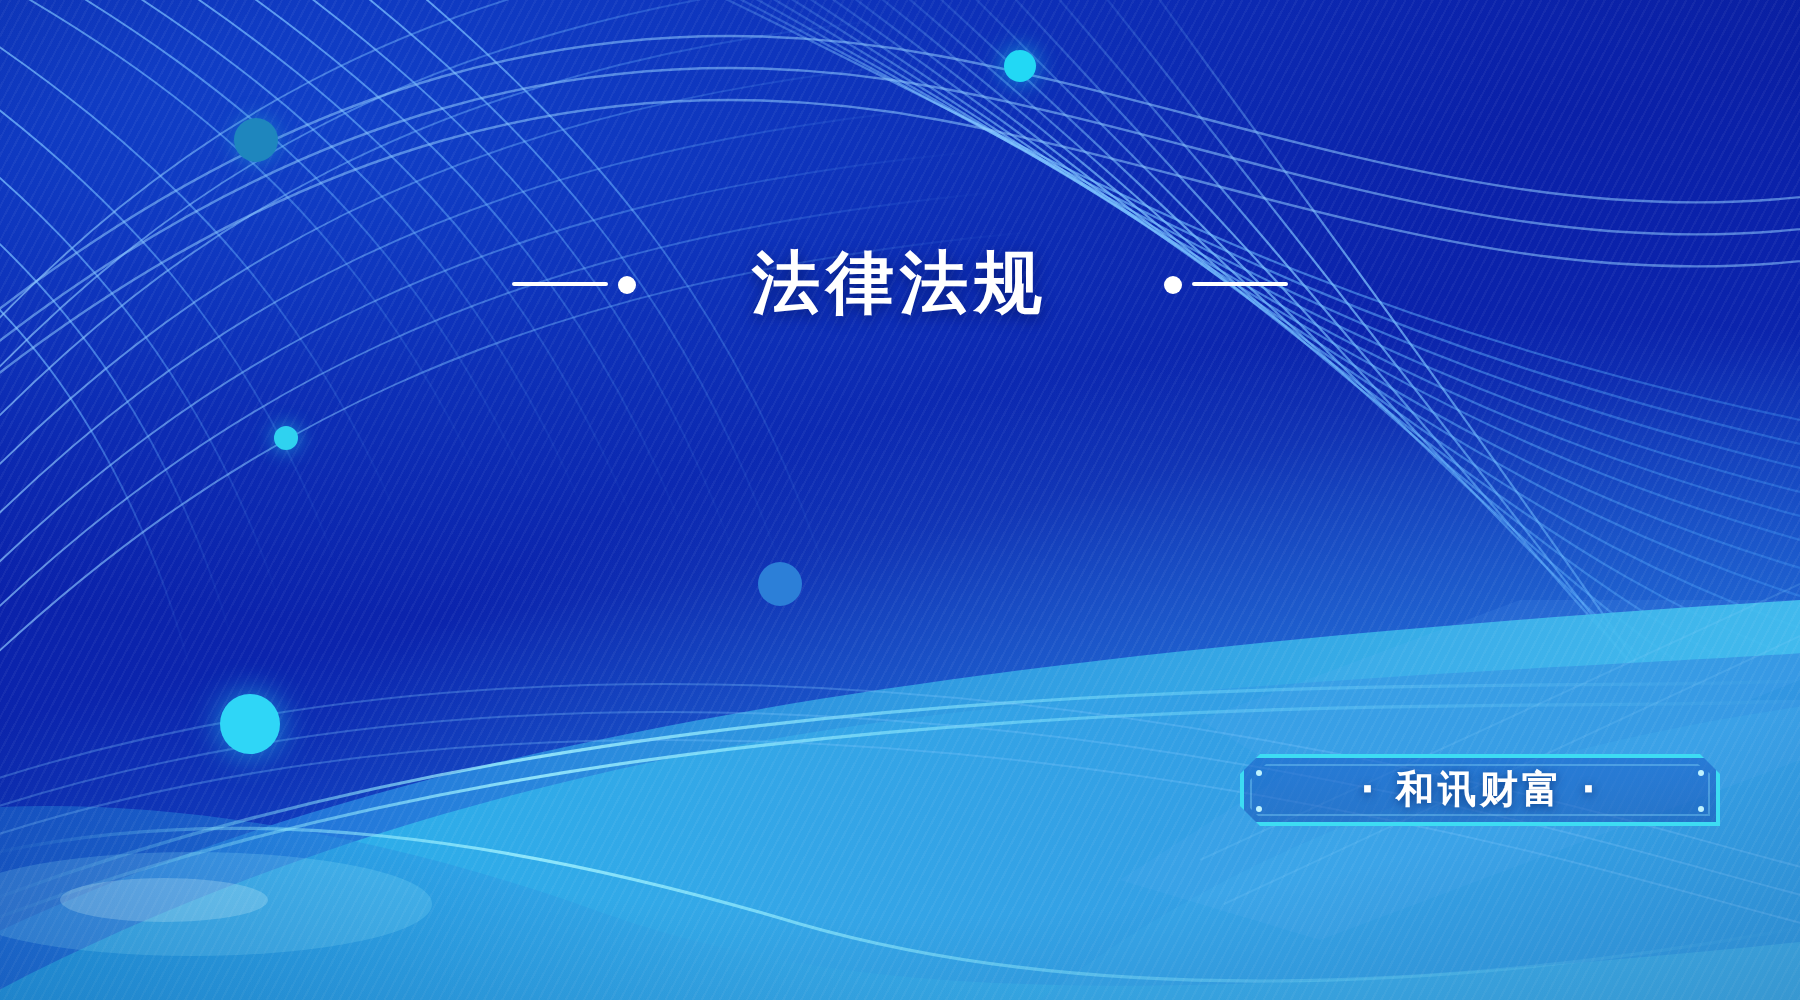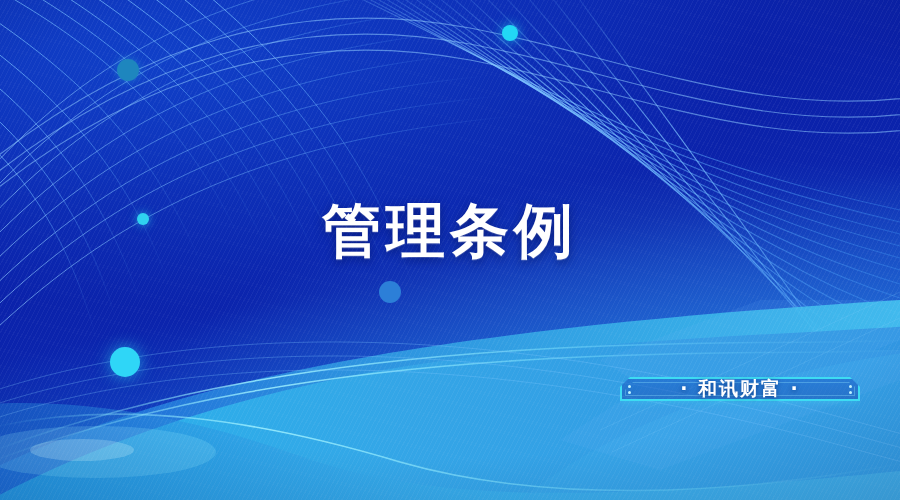--- a/index.html
+++ b/index.html
@@ -55,21 +55,21 @@
     text-align:center;
   }
   .title-line{
     color:#ffffff;font-weight:bold;font-size:59px;line-height:62px;
     letter-spacing:5px;white-space:nowrap;
     text-shadow:0 3px 10px rgba(3,16,85,.55), 0 1px 0 rgba(255,255,255,.25);
   }
 
   
   #brand-badge{
-    position:absolute;left:620px;top:377px;width:240px;height:24px;
+    position:absolute;left:620px;top:377px;width:240px;height:36px;
   }
   #brand-badge .frame{
     position:absolute;inset:0;
     background:linear-gradient(180deg, rgba(24,92,200,.55) 0%, rgba(16,66,170,.45) 100%);
     border:2px solid #3ddcf3;
     clip-path:polygon(10px 0,230px 0,240px 10px,240px 36px,10px 36px,0 26px,0 10px);
     box-shadow:0 0 10px rgba(61,220,243,.45);
   }
   #brand-badge .frame::after{
     content:"";position:absolute;inset:3px;
@@ -239,23 +239,33 @@
   <div id="halftone"></div>
 
   <div class="dot" style="left:117px;top:59px;width:22px;height:22px;background:#1e86be;box-shadow:0 0 10px rgba(40,160,215,.55);"></div>
   <div class="dot" style="left:502px;top:25px;width:16px;height:16px;background:#22d8f5;box-shadow:0 0 12px rgba(34,216,245,.7);"></div>
   <div class="dot" style="left:137px;top:213px;width:12px;height:12px;background:#2fd2f0;box-shadow:0 0 10px rgba(47,210,240,.7);"></div>
   <div class="dot" style="left:379px;top:281px;width:22px;height:22px;background:#2c7fd8;"></div>
   <div class="dot" style="left:110px;top:347px;width:30px;height:30px;background:#2fd6f7;box-shadow:0 0 16px rgba(47,214,247,.6);"></div>
 
   <div id="vignette"></div>
 
+  <div id="eyebrow-row">
+    <span class="rule left">
+      <span class="bar"></span>
+        <span class="knob"></span>
+    </span>
+    <span id="eyebrow-text">法律法规</span>
+    <span class="rule right">
+      <span class="knob"></span>
+        <span class="bar"></span>
+    </span>
+  </div>
 
   <div id="title-block">
-    <div class="title-line">管理条例</div>
   </div>
 
   <div id="brand-badge">
     <div class="frame"></div>
     <span class="pin tl"></span>
     <span class="pin bl"></span>
     <span class="pin tr"></span>
     <span class="pin br"></span>
     <span id="brand-text">· 和讯财富 ·</span>
   </div>

